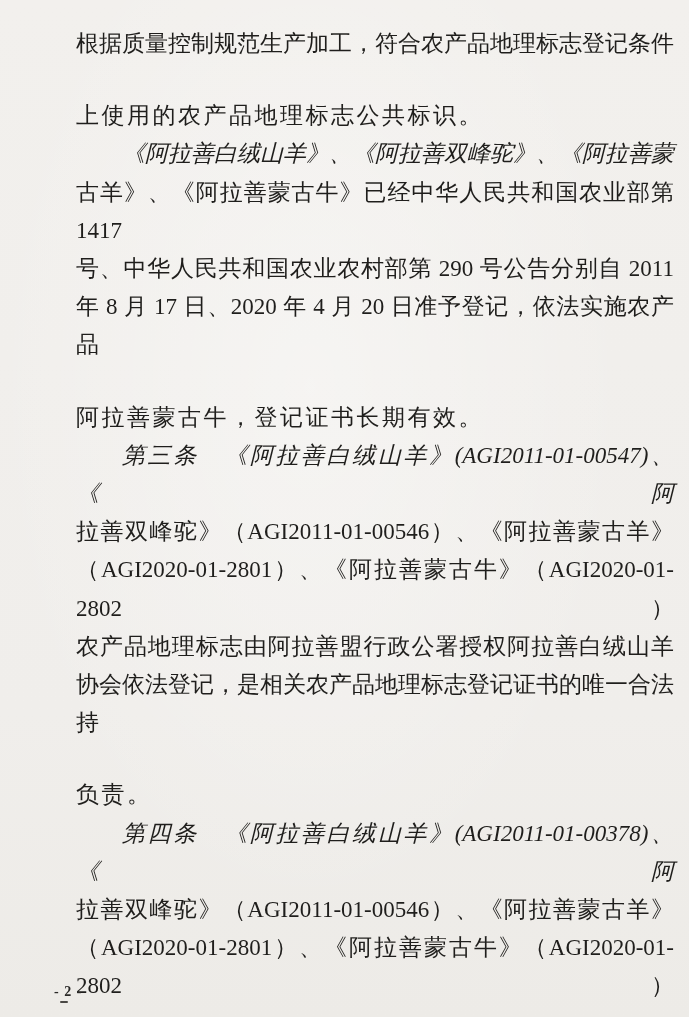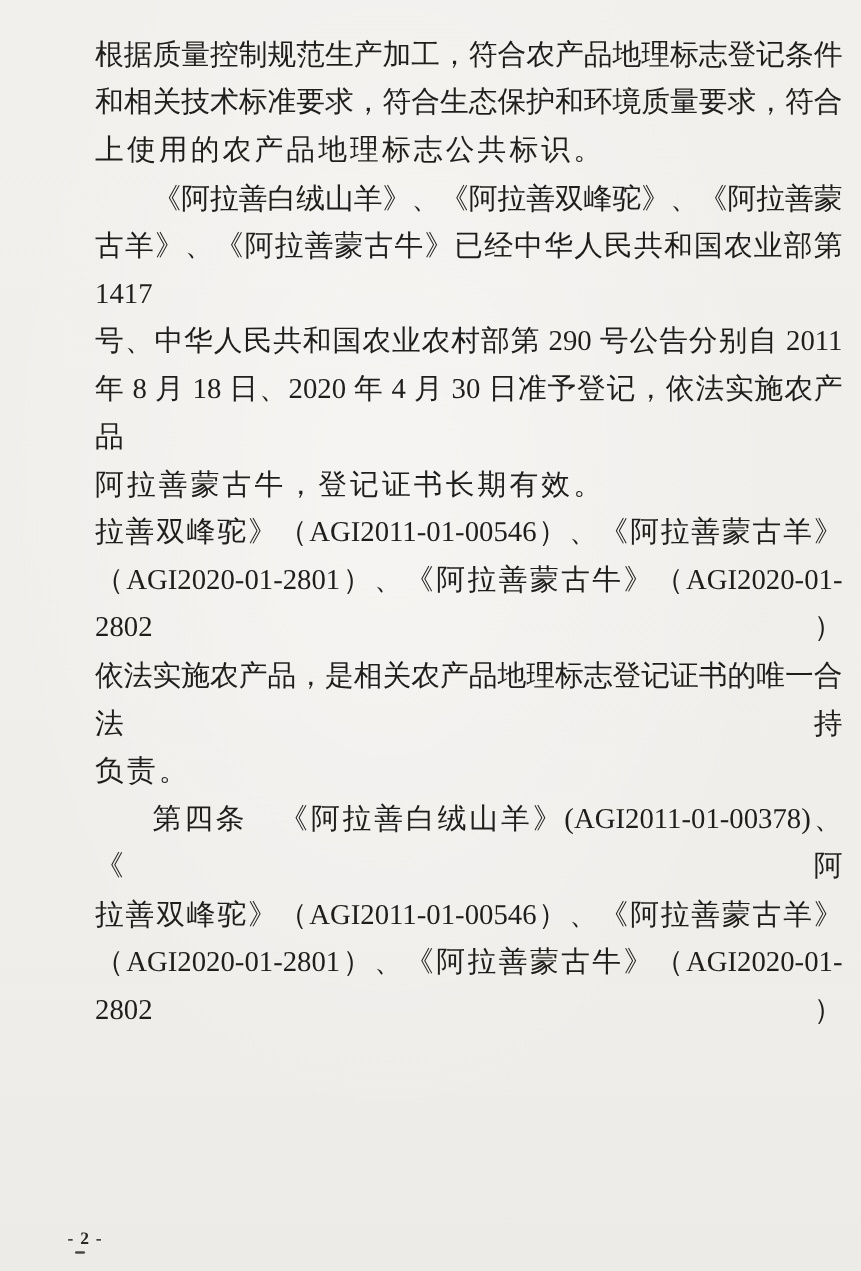--- a/index.html
+++ b/index.html
@@ -22,50 +22,51 @@
     font-size:23px;
     line-height:38.2px;
   }
   .line{
     margin:0;
     text-align:justify;
     white-space:normal;
     color:#1f1e1c;
   }
   .fill{ text-align-last:justify; }
-  .end{ letter-spacing:2.5px; }
-  .indent{ text-indent:46px; }
+  .end{ letter-spacing:2.5px;margin-top:34px; }
+  .indent{ text-indent:46px;font-style:italic; }
   .footer{
     position:absolute;left:54px;top:984px;
     font-size:14px;font-weight:bold;
     letter-spacing:1px;
     color:#2a2927;
     font-family:"Liberation Serif","DejaVu Serif",serif;
   }
   .artifact{
     position:absolute;left:60px;top:1001px;
     width:8px;height:2px;background:#4a4845;border-radius:1px;
   }
 </style>
 </head>
 <body>
 
 <div class="page">
   <main class="doc-body" id="docBody">
       <p class="line fill">根据质量控制规范生产加工，符合农产品地理标志登记条件</p>
-      <p class="line fill">和相关技术标准要求，符合生态保护和环境质量要求，符合</p>
       <p class="line end">上使用的农产品地理标志公共标识。</p>
       <p class="line fill indent">《阿拉善白绒山羊》、《阿拉善双峰驼》、《阿拉善蒙</p>
       <p class="line fill">古羊》、《阿拉善蒙古牛》已经中华人民共和国农业部第 1417</p>
       <p class="line fill">号、中华人民共和国农业农村部第 290 号公告分别自 2011</p>
-      <p class="line fill">年 8 月 18 日、2020 年 4 月 30 日准予登记，依法实施农产品</p>
+      <p class="line fill">年 8 月 17 日、2020 年 4 月 20 日准予登记，依法实施农产品</p>
       <p class="line end">阿拉善蒙古牛，登记证书长期有效。</p>
+      <p class="line fill indent">第三条　《阿拉善白绒山羊》(AGI2011-01-00547)、《阿</p>
       <p class="line fill">拉善双峰驼》（AGI2011-01-00546）、《阿拉善蒙古羊》</p>
       <p class="line fill">（AGI2020-01-2801）、《阿拉善蒙古牛》（AGI2020-01-2802）</p>
-      <p class="line fill">依法实施农产品，是相关农产品地理标志登记证书的唯一合法持</p>
+      <p class="line fill">农产品地理标志由阿拉善盟行政公署授权阿拉善白绒山羊</p>
+      <p class="line fill">协会依法登记，是相关农产品地理标志登记证书的唯一合法持</p>
       <p class="line end">负责。</p>
       <p class="line fill indent">第四条　《阿拉善白绒山羊》(AGI2011-01-00378)、《阿</p>
       <p class="line fill">拉善双峰驼》（AGI2011-01-00546）、《阿拉善蒙古羊》</p>
       <p class="line fill">（AGI2020-01-2801）、《阿拉善蒙古牛》（AGI2020-01-2802）</p>
     </main>
   <div class="footer">- 2 -</div>
   <div class="artifact"></div>
 </div>
 
 </body></html>

